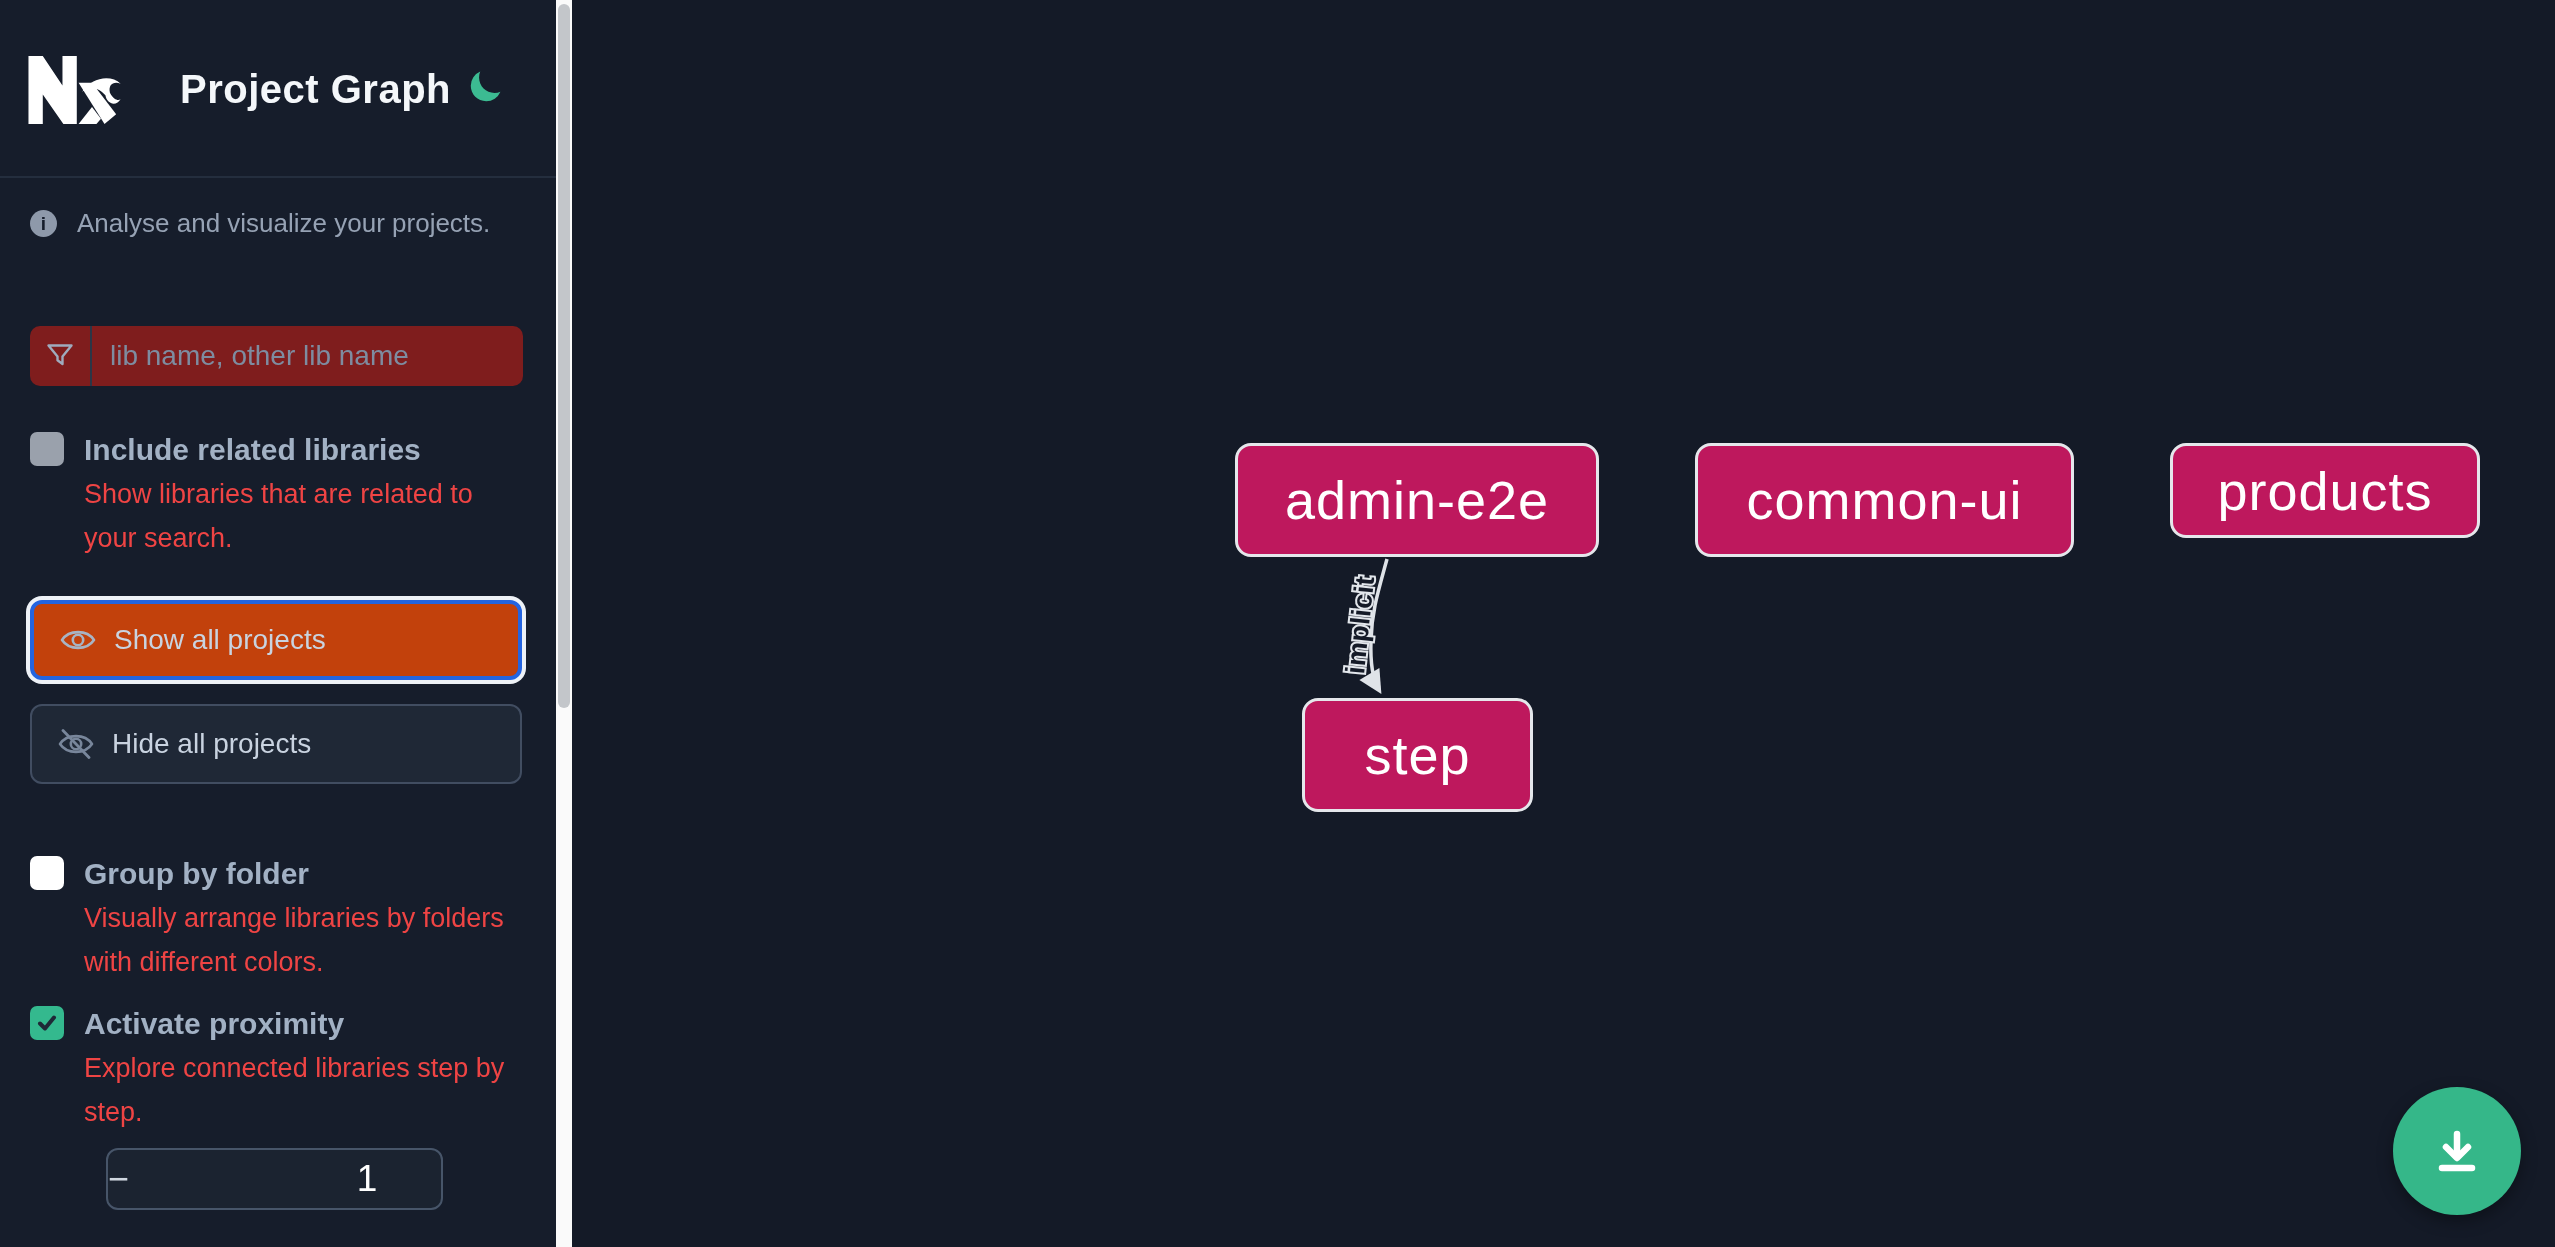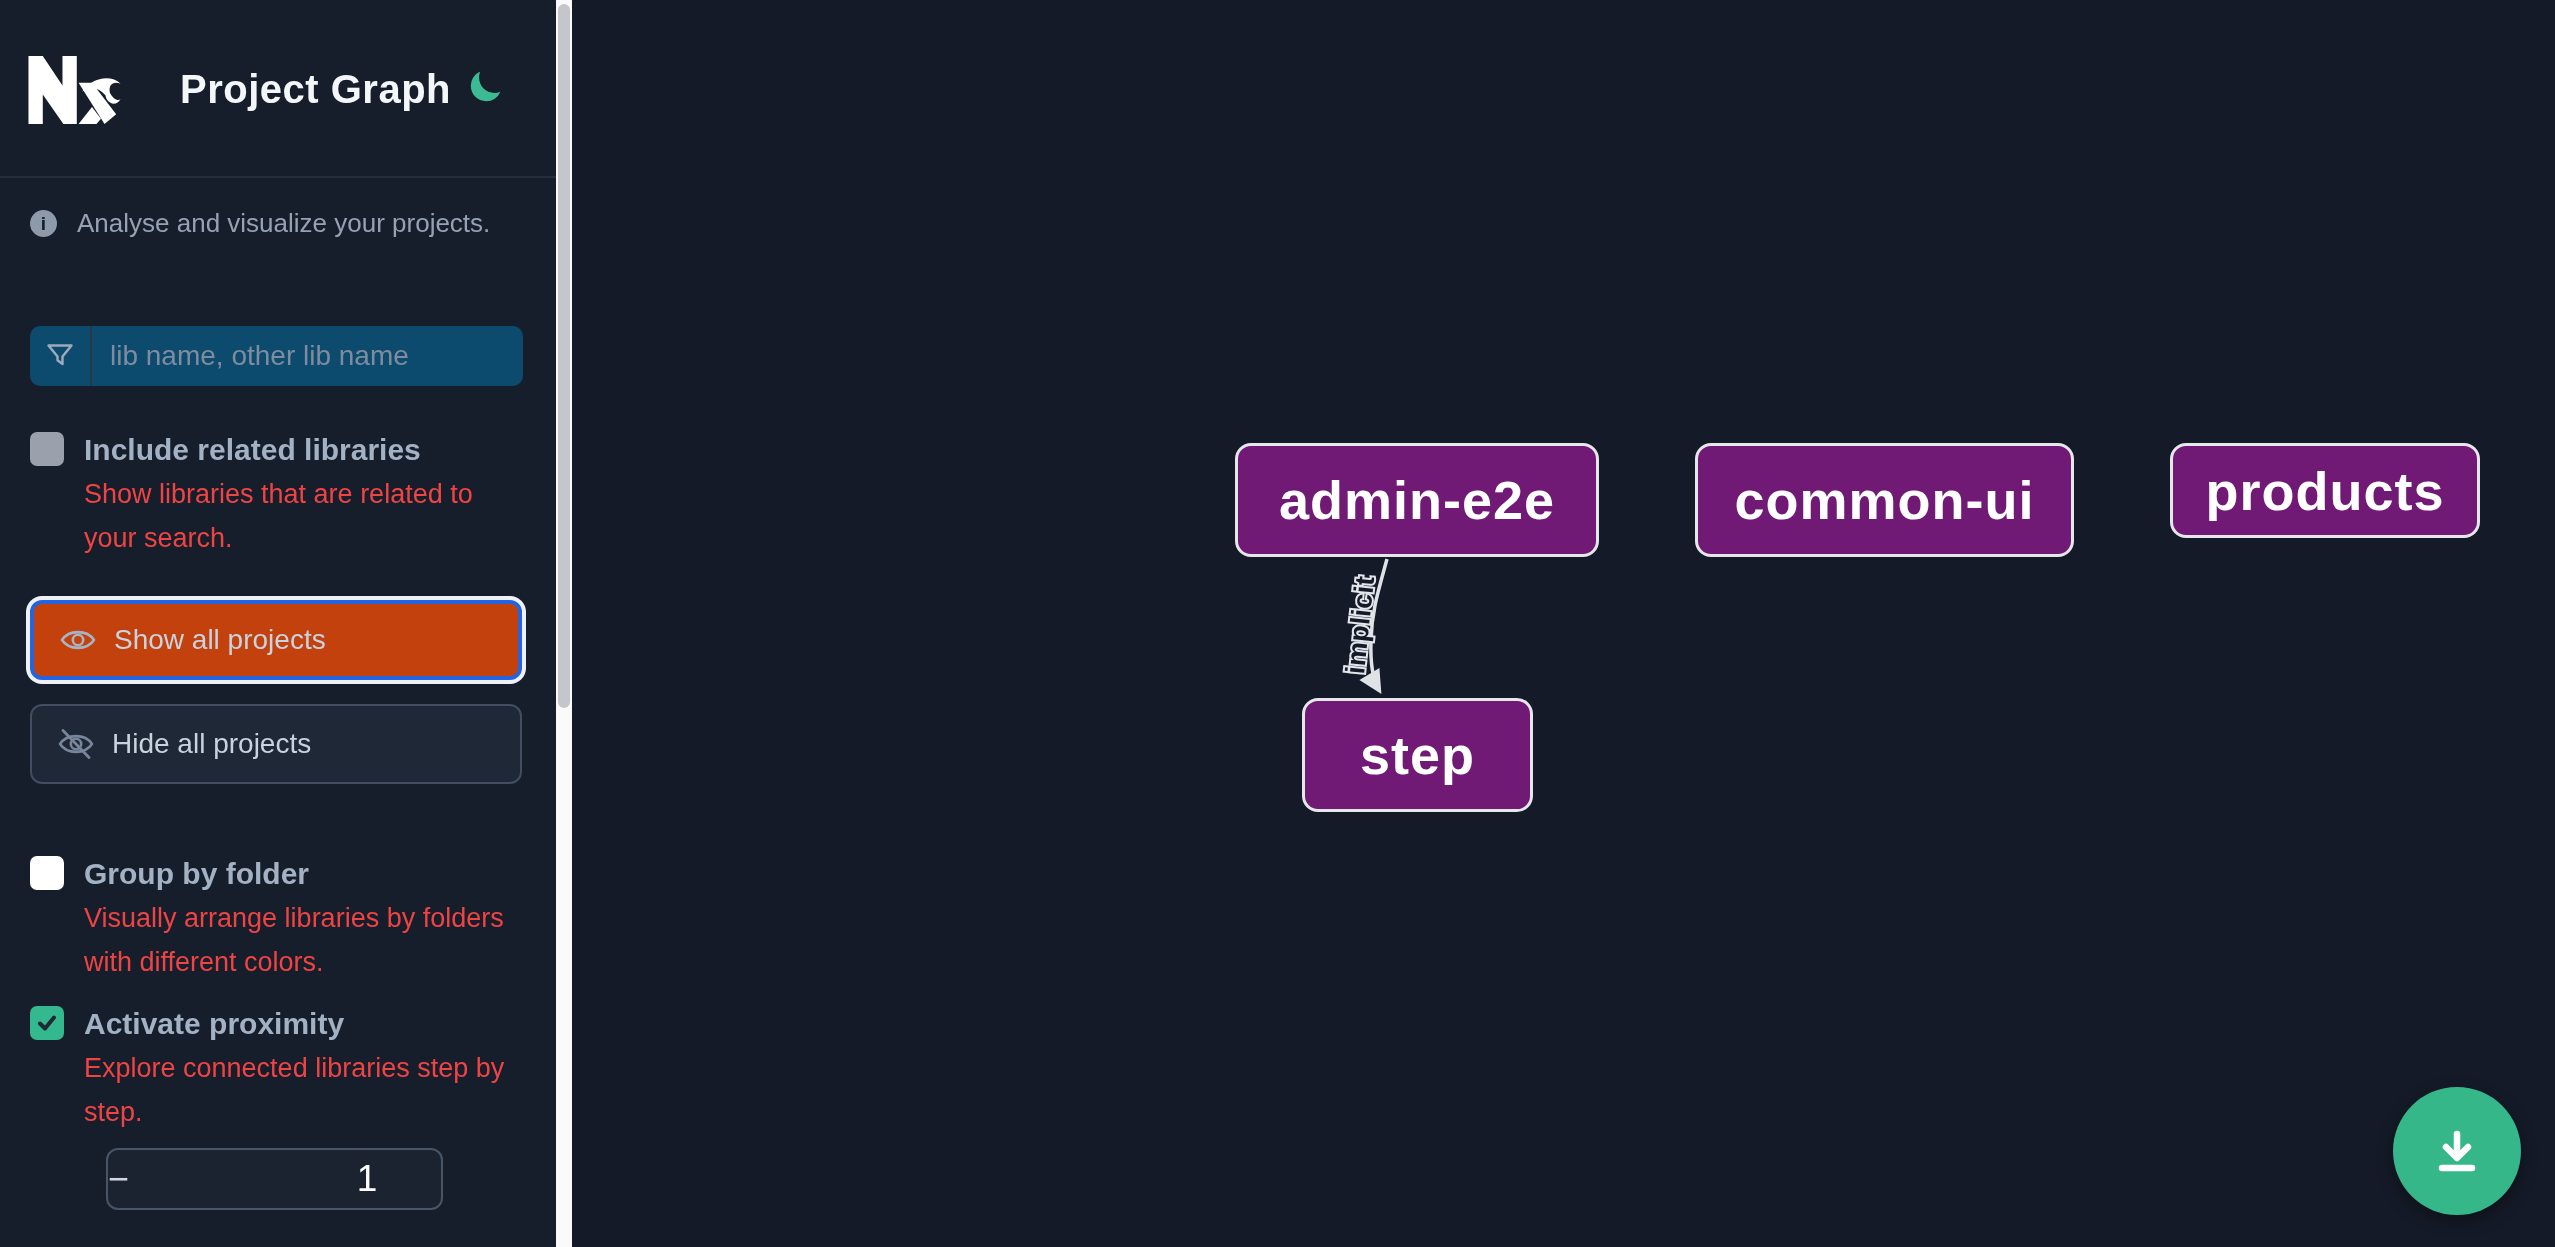--- a/index.html
+++ b/index.html
@@ -32,21 +32,21 @@
   .info-row { position:absolute; left:30px; top:208px; display:flex; align-items:center; }
   .info-icon {
     width:27px; height:27px; border-radius:50%; background:#8e99aa;
     color:#161d2b; font-weight:800; font-size:19px;
     display:flex; align-items:center; justify-content:center; flex:0 0 auto;
   }
   .tagline { margin-left:20px; font-size:26px; color:#96a2b4; }
 
   .search-box {
     position:absolute; left:30px; top:326px; width:493px; height:60px;
-    background:#0c4a6e; border-radius:10px; display:flex; align-items:center;
+    background:#7f1d1d; border-radius:10px; display:flex; align-items:center;
   }
   .search-icon-cell {
     width:62px; height:60px; display:flex; align-items:center; justify-content:center;
     border-right:2px solid #2c3646; flex:0 0 auto;
   }
   .search-input {
     flex:1; height:100%; background:transparent; border:none; outline:none;
     padding:0 18px; font-size:28px; color:#d7dee8;
     font-family:"Liberation Sans", sans-serif;
   }
@@ -106,22 +106,22 @@
   .sb-scroll-thumb {
     position:absolute; left:2px; top:4px; width:12px; height:704px;
     background:#c3c6ca; border-radius:6px;
   }
 
   
   .canvas { position:absolute; left:572px; top:0; right:0; bottom:0; background:#141a27; }
   .edges-svg { position:absolute; left:0; top:0; width:2555px; height:1247px; pointer-events:none; }
   .node {
     position:absolute; display:flex; align-items:center; justify-content:center;
-    background:#701a75; border:3px solid #e5e7eb; border-radius:16px;
-    color:#ffffff; font-size:54px; font-weight:700; letter-spacing:1px;
+    background:#be185d; border:3px solid #e5e7eb; border-radius:16px;
+    color:#ffffff; font-size:54px; font-weight:400; letter-spacing:1px;
     cursor:pointer; white-space:nowrap;
   }
   .edge-path { fill:none; stroke:#dfe3e8; stroke-width:3.5px; }
   .edge-label {
     font-family:"Liberation Sans", sans-serif;
     font-size:27px; font-weight:700; letter-spacing:.5px;
     fill:#141a27; stroke:#e3e7ec; stroke-width:4px; paint-order:stroke;
     text-anchor:middle; dominant-baseline:middle;
   }
 

